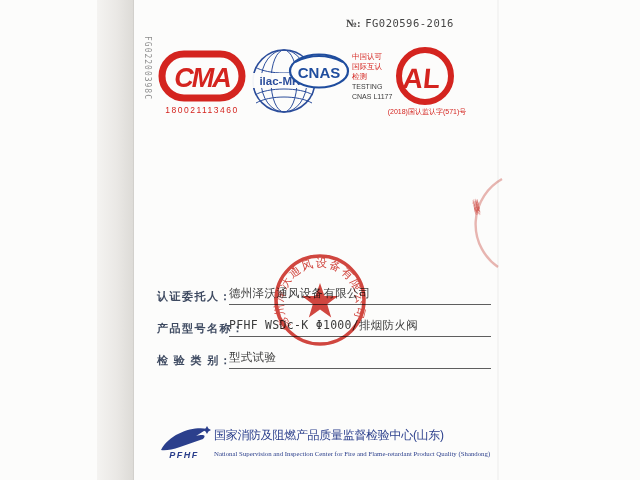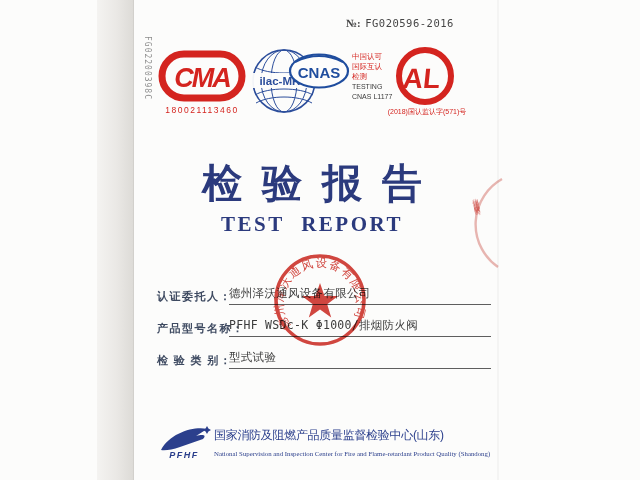--- a/index.html
+++ b/index.html
@@ -140,22 +140,20 @@
   </div>
 
   <div class="logo" style="left:392px;top:46px;">
     <svg width="66" height="62">
       <circle cx="33" cy="30" r="26" fill="none" stroke="#d4241f" stroke-width="6"></circle>
       <text x="33" y="42" text-anchor="middle" font-size="28" font-weight="bold" fill="#d4241f" transform="skewX(-6)">AL</text>
     </svg>
   </div>
   <div class="cal-caption">(2018)国认监认字(571)号</div>
 
-  <div class="title-cn">检验报告</div>
-  <div class="title-en">TEST REPORT</div>
 
   <div class="edge-stamp">
     <svg width="46" height="96">
       <path d="M 40,4 A 52,52 0 0 0 36,92" fill="none" stroke="#d97b74" stroke-width="2.4" opacity="0.55"></path>
     </svg>
     <div class="bleed-text">德州泽沃通风设备有限公司</div>
   </div>
 
   <div class="field-row row1">
     <div class="field-label">认证委托人：</div>

